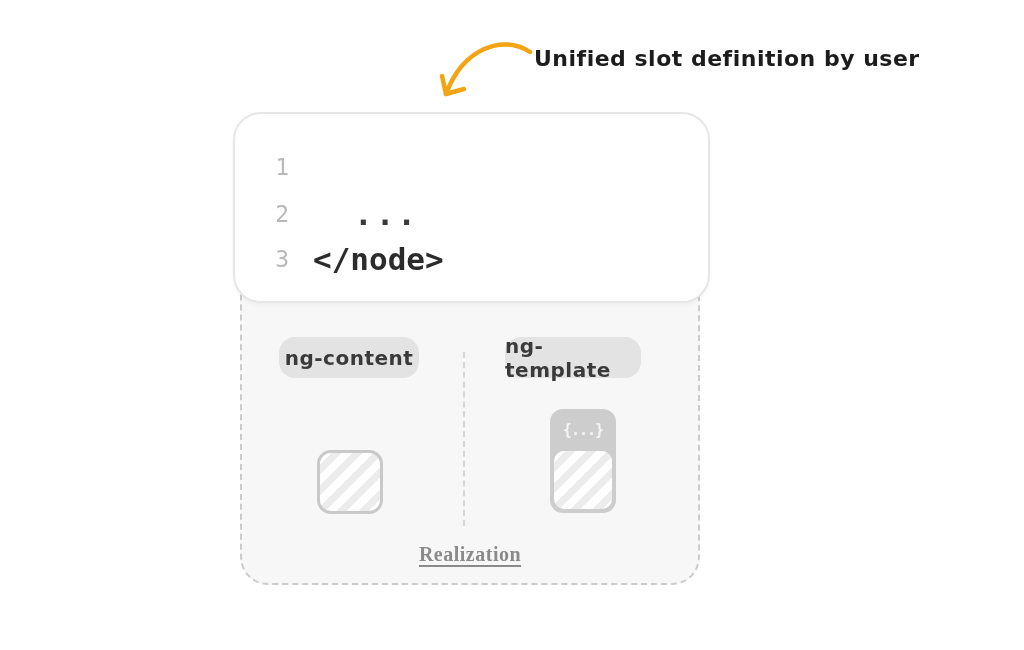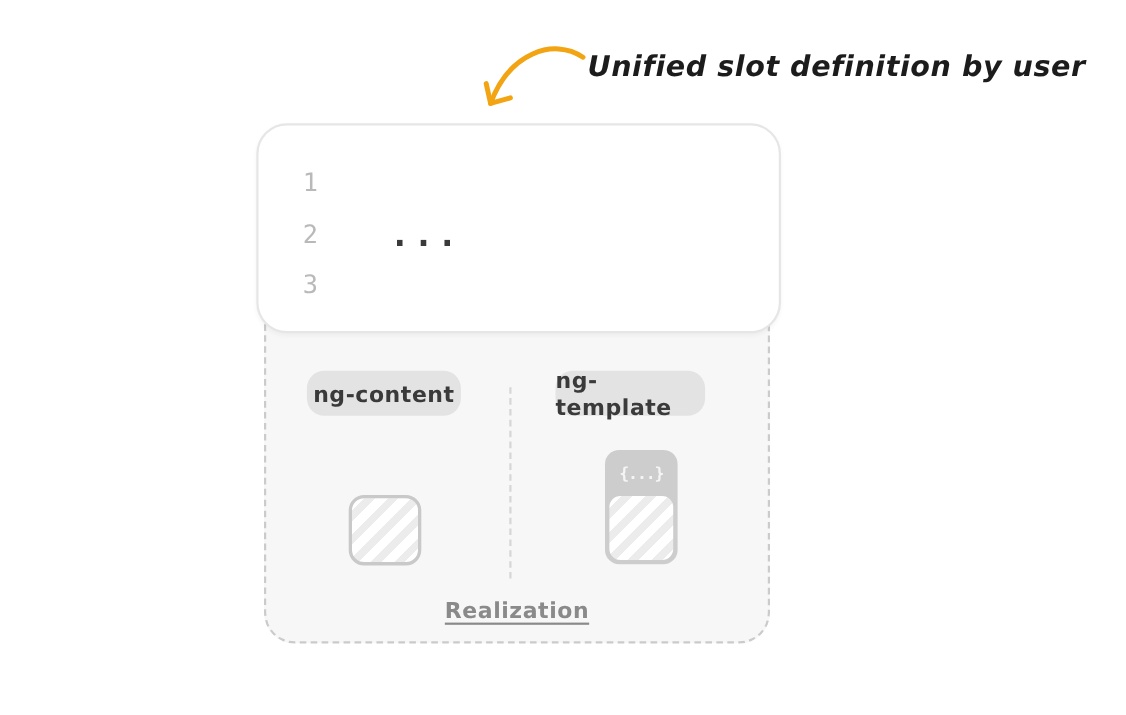--- a/index.html
+++ b/index.html
@@ -4,22 +4,22 @@
 <style>
   * { margin: 0; padding: 0; box-sizing: border-box; }
   html, body { width: 1024px; height: 650px; background: #ffffff; overflow: hidden; }
   body { font-family: "DejaVu Sans", "Liberation Sans", sans-serif; }
 
   .canvas { position: relative; width: 1024px; height: 650px; background: #ffffff; }
 
   
   .annotation {
     position: absolute; left: 534px; top: 46px;
-    font-size: 26px; font-weight: bold; color: #1c1c1c;
-    letter-spacing: 0.5px; white-space: nowrap; font-style: italic;
+    font-size: 22px; font-weight: bold; color: #1c1c1c;
+    letter-spacing: 0.5px; white-space: nowrap;
   }
   .arrow-svg { position: absolute; left: 433px; top: 36px; width: 105px; height: 70px; overflow: visible; }
 
   
   .code-box {
     position: absolute; left: 233px; top: 112px; width: 477px; height: 191px;
     background: #ffffff; border: 2px solid #E6E6E6; border-radius: 28px;
     box-shadow: 0 2px 4px rgba(0,0,0,0.04);
     z-index: 2; padding-top: 28px;
   }
@@ -81,20 +81,21 @@
     letter-spacing: -1px;
   }
   .template-stripes {
     height: 58px; margin: 0 4px 4px 4px; border-radius: 10px;
   }
   .caption {
     position: absolute; left: 0; right: 0; top: 296px; text-align: center;
     font-size: 20px; font-weight: 600; color: #8A8A8A;
     text-decoration: underline; text-underline-offset: 4px; text-decoration-thickness: 2px;
     letter-spacing: 0.5px;
+    font-family: Liberation Serif, serif;
   }
 </style>
 </head>
 <body>
 
 <div class="canvas">
 
   <div class="annotation">Unified slot definition by user</div>
 
   <svg class="arrow-svg" viewBox="0 0 105 70" fill="none">
@@ -105,20 +106,21 @@
   <div class="code-box">
     <div class="code-row r1">
       <span class="lnum">1</span>
     </div>
     <div class="code-row r2">
       <span class="lnum">2</span>
       <span class="code dots">...</span>
     </div>
     <div class="code-row r3">
       <span class="lnum">3</span>
+      <span class="code">&lt;/node&gt;</span>
     </div>
   </div>
 
   <div class="dash-box">
     <div class="badge badge-left">ng-content</div>
     <div class="badge badge-right">ng-template</div>
 
     <div class="divider"></div>
 
     <div class="content-square stripes"></div>

